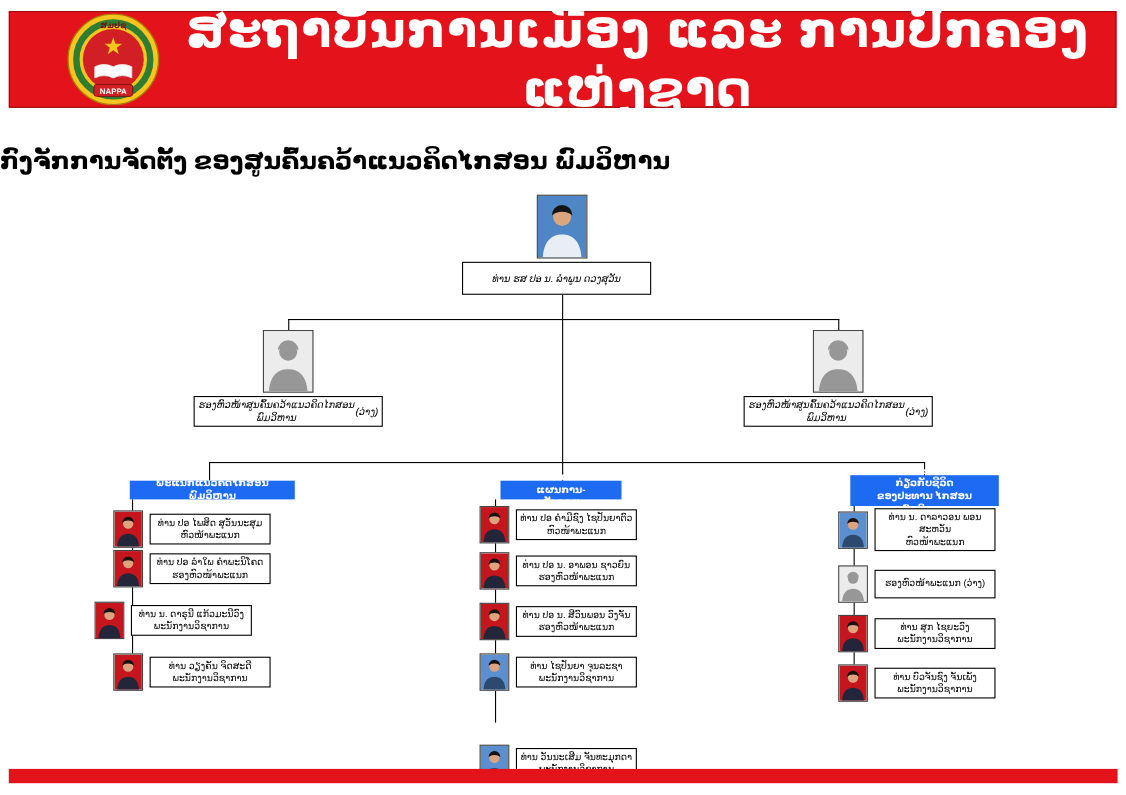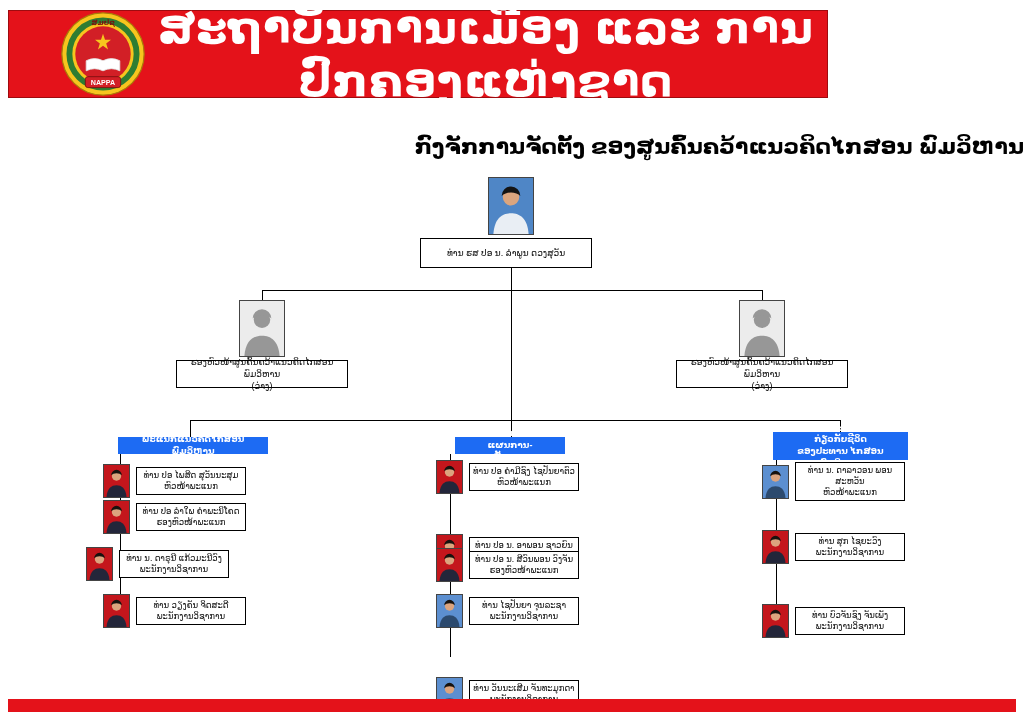--- a/index.html
+++ b/index.html
@@ -1,41 +1,41 @@
 <!DOCTYPE html>
 <html><head>
 <meta charset="utf-8">
 <style>
   html,body{margin:0;padding:0;background:#fff;}
   .stage{position:relative;width:1024px;height:723px;background:#ffffff;overflow:hidden;
          font-family:"Liberation Sans","DejaVu Sans",sans-serif;color:#000;}
 
   
-  .banner{position:absolute;left:8px;top:10px;width:820px;height:88px;background:#e4121a;
+  .banner{position:absolute;left:8px;top:10px;width:1007px;height:88px;background:#e4121a;
           border:1px solid #9e0b0f;box-sizing:border-box;display:flex;align-items:center;}
   .logo-wrap{width:84px;height:84px;margin-left:52px;flex:none;}
   .banner-title{flex:1;text-align:center;color:#ffffff;font-size:45px;font-weight:bold;letter-spacing:1px;}
 
   
-  .chart-title{position:absolute;left:0;top:134px;width:100%;text-align:right;
+  .chart-title{position:absolute;left:0;top:134px;width:100%;text-align:left;
                font-size:22px;font-weight:600;}
 
   
   .line{position:absolute;background:#000;}
 
   
   .photo{border:1px solid #444;box-sizing:border-box;background:#ddd;flex:none;overflow:hidden;}
   .photo svg{display:block;}
   .photo.big{position:absolute;width:46px;height:58px;}
   .photo.staff{width:27px;height:34px;}
 
   
   .nbox{position:absolute;background:#fff;border:1px solid #000;box-sizing:border-box;
-        display:flex;flex-direction:column;align-items:center;justify-content:center;
-        text-align:center;font-size:9px;line-height:1.35;padding:2px 3px;}
+        display:flex;flex-direction:row;align-items:center;justify-content:center;
+        text-align:center;font-size:9px;line-height:1.35;padding:2px 3px;font-style:italic;}
 
   
   .dept-header{position:absolute;background:#1d6bf3;color:#fff;font-size:9px;font-weight:600;
                display:flex;flex-direction:column;align-items:center;justify-content:center;
                text-align:center;line-height:1.3;box-sizing:border-box;padding:1px 16px;}
 
   
   .member{position:absolute;display:flex;align-items:center;gap:6px;}
   .mbox{border:1px solid #000;background:#fff;width:110px;min-height:26px;box-sizing:border-box;
         display:flex;flex-direction:column;justify-content:center;text-align:center;
@@ -190,21 +190,21 @@
           <circle cx="20" cy="17" r="7.5" fill="#dca47e"></circle>
           <path d="M11.5,16 a8.5,8.5 0 0 1 17,0 a10,6.5 0 0 0 -17,0 Z" fill="#17120e"></path>
           <path d="M4,50 C5,36 12,31.5 20,31.5 C28,31.5 35,36 36,50 Z" fill="#23263a"></path>
         </svg>
       </div>
     <div class="mbox">
       <div>ທ່ານ ປອ ຄຳມີຊົງ ໄຊປັນຍາຕົວ</div>
       <div>ຫົວໜ້າພະແນກ</div>
     </div>
   </div>
-  <div class="member" style="left:436px;top:502px;margin-top:32px;">
+  <div class="member" style="left:436px;top:502px;">
     <div class="photo staff">
         <svg viewBox="0 0 40 50" preserveAspectRatio="none" width="100%" height="100%">
           <rect width="40" height="50" fill="#c4161c"></rect>
           <circle cx="20" cy="17" r="7.5" fill="#dca47e"></circle>
           <path d="M11.5,16 a8.5,8.5 0 0 1 17,0 a10,6.5 0 0 0 -17,0 Z" fill="#17120e"></path>
           <path d="M4,50 C5,36 12,31.5 20,31.5 C28,31.5 35,36 36,50 Z" fill="#23263a"></path>
         </svg>
       </div>
     <div class="mbox">
       <div>ທ່ານ ປອ ນ. ອາພອນ ຊາວຍົນ</div>
@@ -261,21 +261,35 @@
           <circle cx="20" cy="17" r="7.5" fill="#dca47e"></circle>
           <path d="M11.5,16 a8.5,8.5 0 0 1 17,0 a10,6.5 0 0 0 -17,0 Z" fill="#17120e"></path>
           <path d="M4,50 C5,36 12,31.5 20,31.5 C28,31.5 35,36 36,50 Z" fill="#2c4a6e"></path>
         </svg>
       </div>
     <div class="mbox">
       <div>ທ່ານ ນ. ດາລາວອນ ພອນສະຫວັນ</div>
       <div>ຫົວໜ້າພະແນກ</div>
     </div>
   </div>
-  <div class="member" style="left:762px;top:530px;">
+  <div class="member" style="left:762px;top:514px;">
+    <div class="photo staff">
+        <svg viewBox="0 0 40 50" preserveAspectRatio="none" width="100%" height="100%">
+          <rect width="40" height="50" fill="#ececec"></rect>
+          <circle cx="20" cy="17" r="7.5" fill="#979797"></circle>
+          <path d="M11.5,16 a8.5,8.5 0 0 1 17,0 a10,6.5 0 0 0 -17,0 Z" fill="#979797"></path>
+          <path d="M4,50 C5,36 12,31.5 20,31.5 C28,31.5 35,36 36,50 Z" fill="#979797"></path>
+        </svg>
+      </div>
+    <div class="mbox">
+      <div>ຮອງຫົວໜ້າພະແນກ (ວ່າງ)</div>
+      <div></div>
+    </div>
+  </div>
+  <div class="member" style="left:762px;top:559px;">
     <div class="photo staff">
         <svg viewBox="0 0 40 50" preserveAspectRatio="none" width="100%" height="100%">
           <rect width="40" height="50" fill="#c4161c"></rect>
           <circle cx="20" cy="17" r="7.5" fill="#dca47e"></circle>
           <path d="M11.5,16 a8.5,8.5 0 0 1 17,0 a10,6.5 0 0 0 -17,0 Z" fill="#17120e"></path>
           <path d="M4,50 C5,36 12,31.5 20,31.5 C28,31.5 35,36 36,50 Z" fill="#23263a"></path>
         </svg>
       </div>
     <div class="mbox">
       <div>ທ່ານ ສຸກ ໄຊຍະວົງ</div>

